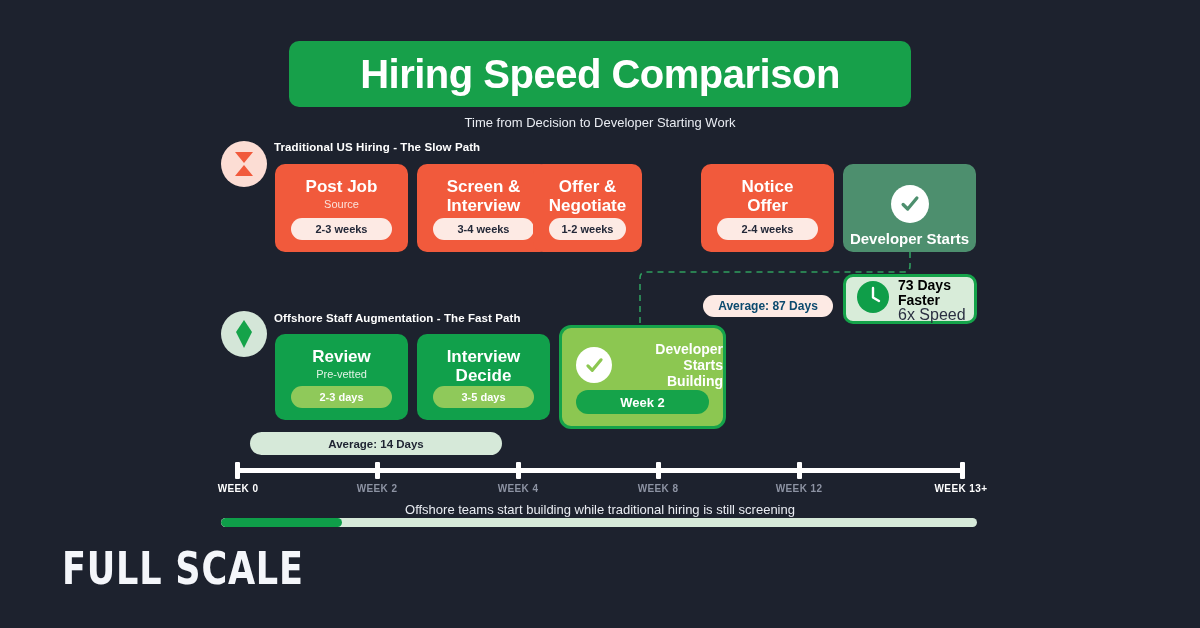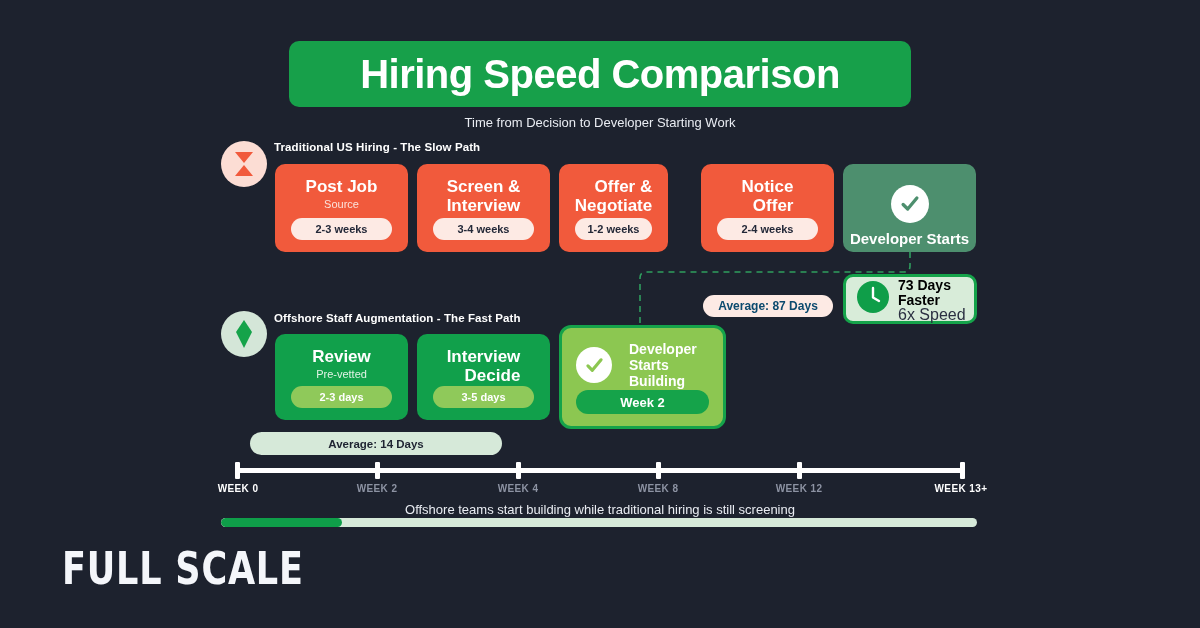--- a/index.html
+++ b/index.html
@@ -42,55 +42,55 @@
   .row-label.fast { left: 274px; top: 312px; }
 
   
   .card {
     position: absolute; border-radius: 10px;
     display: flex; flex-direction: column; align-items: center;
     padding-top: 13px;
   }
   .card-title {
     color: #ffffff; font-size: 17px; font-weight: 700; line-height: 19px;
-    text-align: right; white-space: pre-line;
+    text-align: center; white-space: pre-line;
   }
   .card-sub { color: #fbe2db; font-size: 11px; font-weight: 400; margin-top: 2px; }
   .card-sub.green { color: #e2f3e6; }
   .pill {
     position: absolute; left: 16px; right: 16px; bottom: 12px; height: 22px;
     border-radius: 11px; display: flex; align-items: center; justify-content: center;
     font-size: 11px; font-weight: 700;
   }
   .pill.orange { background: #fdeae4; color: #232838; }
   .pill.green  { background: #8fc95a; color: #ffffff; }
 
   
   .card.slow { background: #f15a3c; top: 164px; height: 88px; }
   .c1 { left: 275px; width: 133px; }
   .c2 { left: 417px; width: 133px; }
-  .c3 { left: 559px; width: 109px; }
+  .c3 { left: 533px; width: 109px; }
   .c4 { left: 701px; width: 133px; }
   .c5 {
     left: 843px; width: 133px; top: 164px; height: 88px;
     background: #4d8f6e; border-radius: 10px;
     justify-content: center; padding-top: 16px;
   }
   .c5 .dev-label { color:#ffffff; font-size: 15px; font-weight: 700; margin-top: 7px; }
 
   
   .card.fast { background: #11a04b; top: 334px; height: 86px; }
   .f1 { left: 275px; width: 133px; }
   .f2 { left: 417px; width: 133px; }
 
   .f3 {
     position: absolute; left: 559px; top: 325px; width: 167px; height: 104px;
     background: #8cc751; border: 3px solid #15a34a; border-radius: 12px;
   }
-  .f3 .f3-top { display: flex; align-items: center; gap: 17px; padding: 13px 0 0 14px; }
+  .f3 .f3-top { display: flex; align-items: center; gap: 17px; padding: 13px 0 0 14px; text-align: right; }
   .f3 .f3-text { color: #ffffff; font-size: 14px; font-weight: 700; line-height: 16px; }
   .f3 .pill-week {
     position: absolute; left: 14px; right: 14px; bottom: 12px; height: 24px;
     background: #15a34a; border-radius: 12px;
     display: flex; align-items: center; justify-content: center;
     color: #ffffff; font-size: 13px; font-weight: 700;
   }
 
   
   .check-circle { background: #ffffff; border-radius: 50%; display:flex; align-items:center; justify-content:center; }

